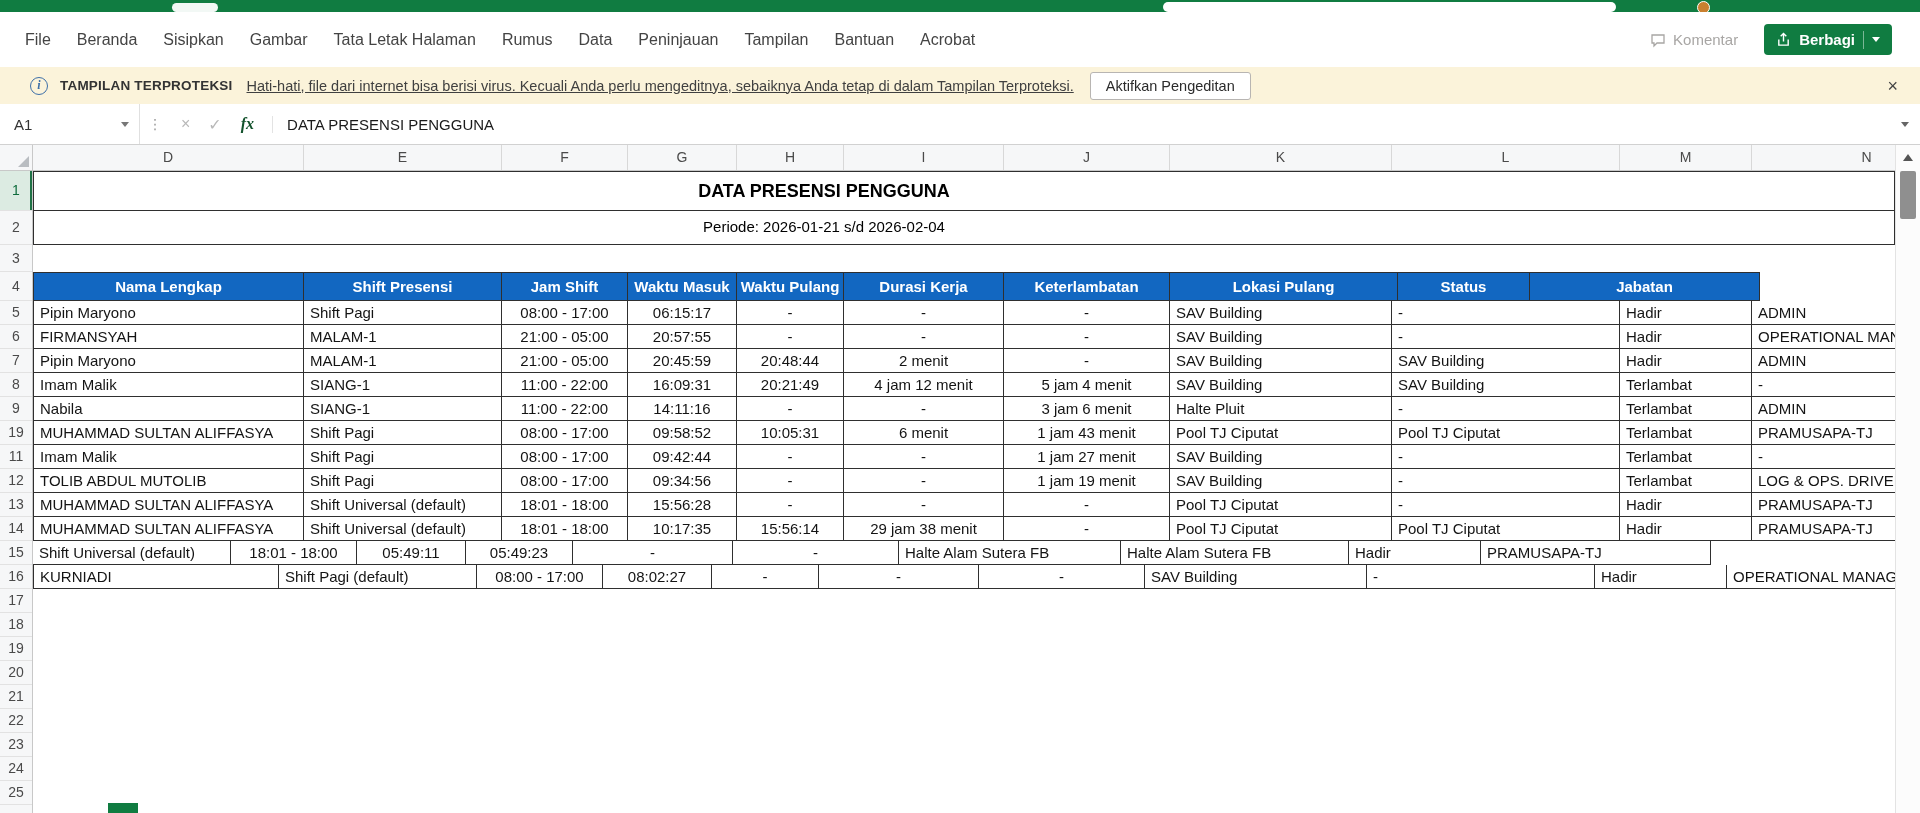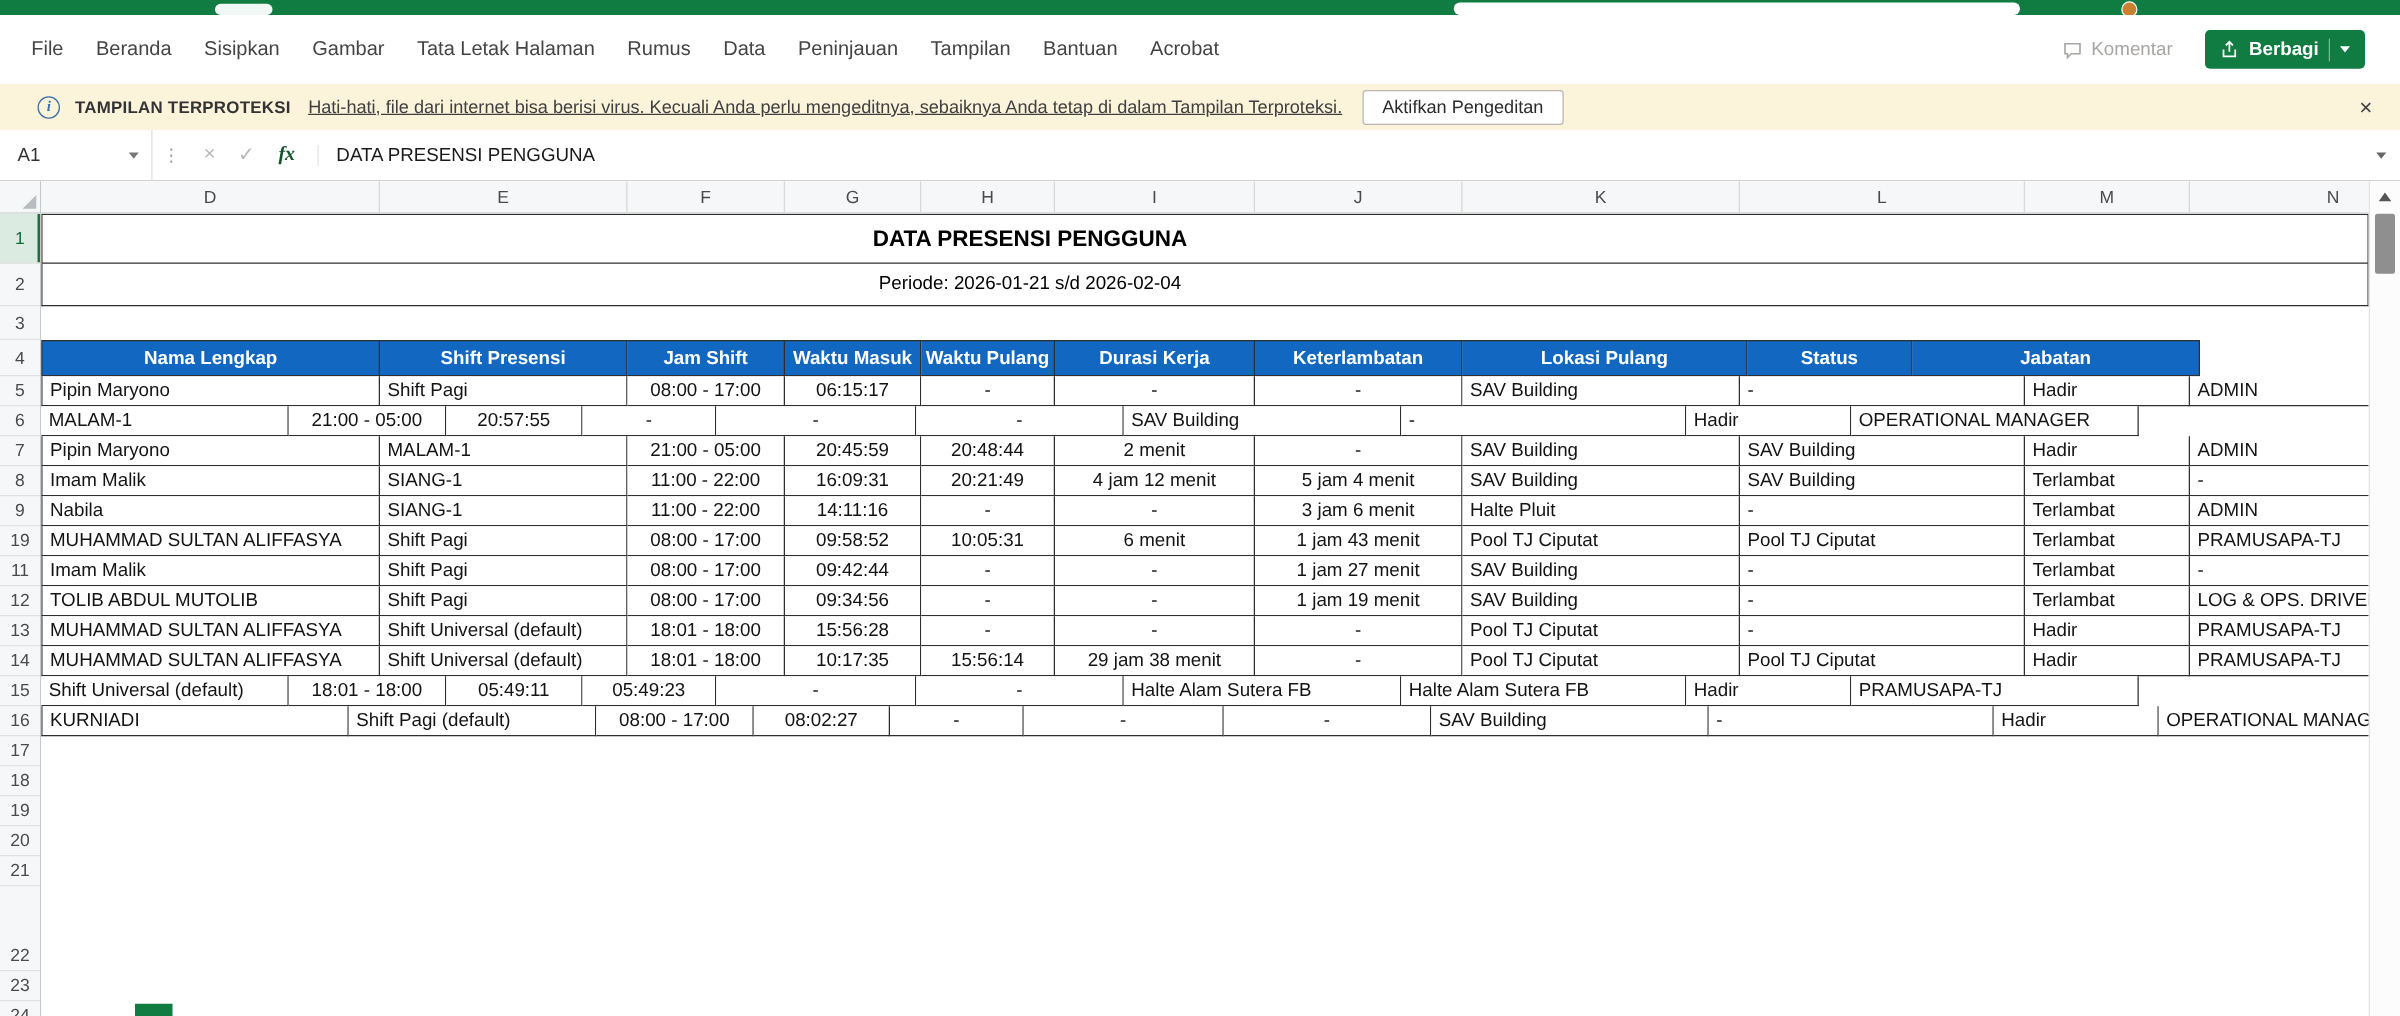--- a/index.html
+++ b/index.html
@@ -26,21 +26,21 @@
   
   .banner { position:absolute; top:67px; left:0; width:1920px; height:37px; background:var(--banner-bg,#FBF3DA); display:flex; align-items:center; padding-left:30px; }
   .info-icon { width:18px; height:18px; border:1.5px solid #3D6FA8; color:#3D6FA8; border-radius:50%; font-size:12px; font-weight:bold; display:flex; align-items:center; justify-content:center; font-family:"Liberation Serif", serif; font-style:italic; }
   .banner-label { font-size:13.5px; font-weight:bold; color:#333; margin-left:12px; letter-spacing:.2px; white-space:nowrap; }
   .banner-msg { font-size:14.5px; color:#404040; text-decoration:underline; margin-left:14px; white-space:nowrap; }
   .banner-btn { margin-left:16px; background:#fff; border:1px solid #B8B5B2; border-radius:3px; font-size:14.5px; color:#2b2b2b; padding:5px 15px; font-family:"Liberation Sans", sans-serif; cursor:pointer; white-space:nowrap; }
   .banner-close { margin-left:auto; margin-right:22px; font-size:18px; color:#444; line-height:1; cursor:default; }
 
   
   .formulabar { position:absolute; top:104px; left:0; width:1920px; height:41px; background:#fff; border-bottom:1px solid #D1D1D1; display:flex; align-items:center; }
-  .namebox { width:122px; height:100%; display:flex; align-items:center; padding:0 10px 0 14px; border-right:1px solid #E0E0E0; font-size:15px; color:#333; justify-content:space-between; }
+  .namebox { width:140px; height:100%; display:flex; align-items:center; padding:0 10px 0 14px; border-right:1px solid #E0E0E0; font-size:15px; color:#333; justify-content:space-between; }
   .fb-dots { color:#9a9a9a; font-size:14px; margin:0 10px 0 8px; }
   .fb-x, .fb-check { color:#B8B8B8; font-size:16px; margin:0 9px; }
   .fb-fx { color:#14532d; font-size:16px; font-family:"Liberation Serif", serif; font-style:italic; font-weight:bold; margin:0 10px; }
   .fb-content { flex:1; border-left:1px solid #E3E3E3; margin-left:8px; padding-left:14px; font-size:15px; color:#1a1a1a; white-space:nowrap; overflow:hidden; }
   .fb-expand { color:#666; margin-right:11px; }
 
   
   .grid { position:absolute; top:145px; left:0; width:1920px; height:668px; background:#fff; }
   .corner { position:absolute; left:0; top:0; width:33px; height:26px; background:#F6F7F8; border-right:1px solid #C8C8C8; border-bottom:1px solid #C8C8C8; }
   .corner-tri { position:absolute; right:3px; bottom:3px; width:0; height:0; border-left:11px solid transparent; border-bottom:11px solid #B9BDC1; }
@@ -165,21 +165,21 @@
         <div class="row-h" style="height: 24px; line-height: 23px;">12</div>
         <div class="row-h" style="height: 24px; line-height: 23px;">13</div>
         <div class="row-h" style="height: 24px; line-height: 23px;">14</div>
         <div class="row-h" style="height: 24px; line-height: 23px;">15</div>
         <div class="row-h" style="height: 24px; line-height: 23px;">16</div>
         <div class="row-h" style="height: 24px; line-height: 23px;">17</div>
         <div class="row-h" style="height: 24px; line-height: 23px;">18</div>
         <div class="row-h" style="height: 24px; line-height: 23px;">19</div>
         <div class="row-h" style="height: 24px; line-height: 23px;">20</div>
         <div class="row-h" style="height: 24px; line-height: 23px;">21</div>
-        <div class="row-h" style="height: 24px; line-height: 23px; margin-top: 44px;">22</div>
+        <div class="row-h" style="height: 24px; line-height: 23px;">22</div>
         <div class="row-h" style="height: 24px; line-height: 23px;">23</div>
         <div class="row-h" style="height: 24px; line-height: 23px;">24</div>
         <div class="row-h" style="height: 24px; line-height: 23px;">25</div>
       </div>
     <div class="cells" id="cells">
         <div class="trow">
           <div class="merged title">DATA PRESENSI PENGGUNA</div>
         </div>
         <div class="trow">
           <div class="merged periode">Periode: 2026-01-21 s/d 2026-02-04</div>
@@ -204,20 +204,21 @@
           <div class="c d al-c" style="width: 109px;">06:15:17</div>
           <div class="c d al-c" style="width: 107px;">-</div>
           <div class="c d al-c" style="width: 160px;">-</div>
           <div class="c d al-c" style="width: 166px;">-</div>
           <div class="c d al-l" style="width: 222px;">SAV Building</div>
           <div class="c d al-l" style="width: 228px;">-</div>
           <div class="c d al-l" style="width: 132px;">Hadir</div>
           <div class="c d al-l" style="width: 230px;">ADMIN</div>
         </div>
         <div class="trow">
+          <div class="c d al-l first" style="width: 271px;">FIRMANSYAH</div>
           <div class="c d al-l" style="width: 198px;">MALAM-1</div>
           <div class="c d al-c" style="width: 126px;">21:00 - 05:00</div>
           <div class="c d al-c" style="width: 109px;">20:57:55</div>
           <div class="c d al-c" style="width: 107px;">-</div>
           <div class="c d al-c" style="width: 160px;">-</div>
           <div class="c d al-c" style="width: 166px;">-</div>
           <div class="c d al-l" style="width: 222px;">SAV Building</div>
           <div class="c d al-l" style="width: 228px;">-</div>
           <div class="c d al-l" style="width: 132px;">Hadir</div>
           <div class="c d al-l" style="width: 230px;">OPERATIONAL MANAGER</div>

